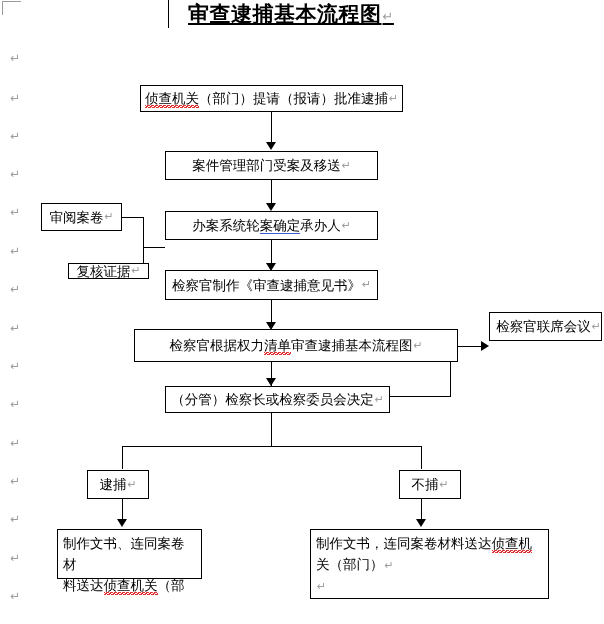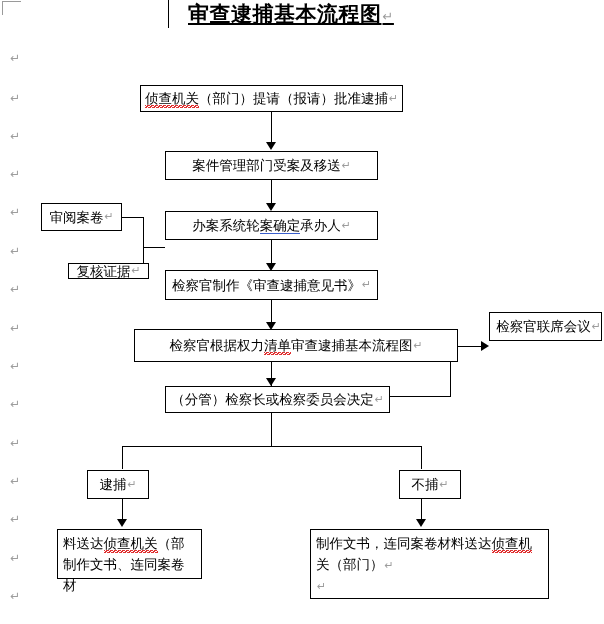--- a/index.html
+++ b/index.html
@@ -252,22 +252,22 @@
     <span>逮捕</span>
       <span class="pilcrow inbox">↵</span>
   </div>
 
   <div class="node" style="left:391px; top:470px; width:62px; height:29px;margin-left:8px;">
     <span>不捕</span>
       <span class="pilcrow inbox">↵</span>
   </div>
 
   <div class="node multiline" style="left:57px; top:529px; width:145px; height:50px;">
+    <div><span>制作文书、连同案卷材</span></div>
     <div><span>料送达</span><span class="sp-red">侦查机关</span><span>（部</span></div>
-    <div><span>制作文书、连同案卷材</span></div>
   </div>
 
   <div class="node multiline" style="left:310px; top:529px; width:239px; height:70px;">
     <div><span>制作文书，连同案卷材料送达</span><span class="sp-red">侦查机</span></div>
     <div><span>关（部门）</span><span class="pilcrow inbox">↵</span></div>
     <div><span class="pilcrow inbox">↵</span></div>
   </div>
 
 </div>
 

